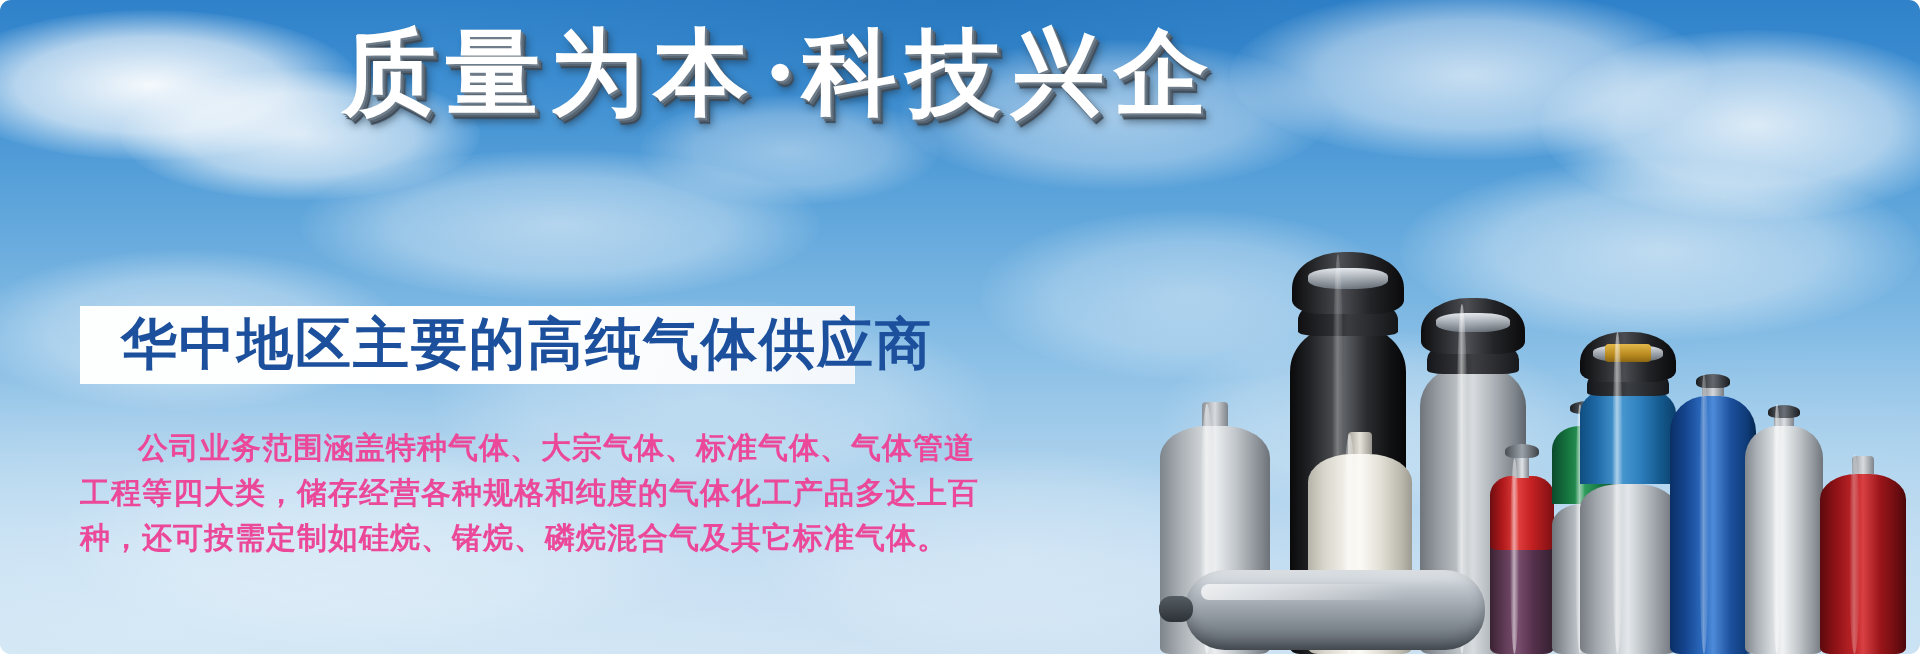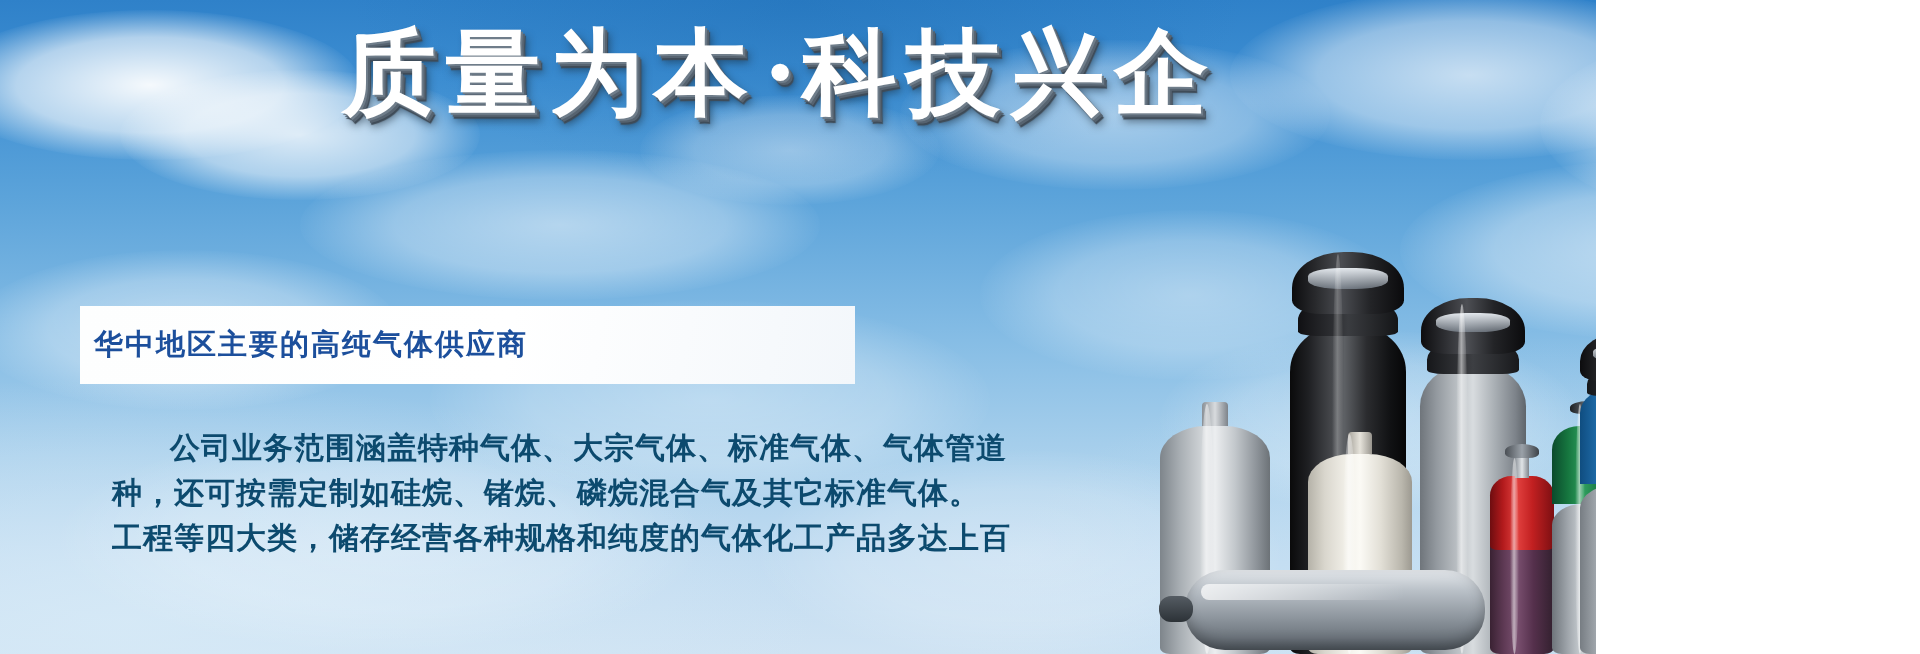--- a/index.html
+++ b/index.html
@@ -2,24 +2,25 @@
 <html><head>
 <meta charset="utf-8">
 <style>
   html, body {
     margin: 0;
     padding: 0;
     background: #ffffff;
   }
   #banner {
     position: relative;
-    width: 1596px;
+    width: 1920px;
     height: 654px;
     overflow: hidden;
     font-family: "Liberation Sans", sans-serif;
+    border-radius: 11px;
   }
 
   
   .sky {
     position: absolute;
     inset: 0;
     background:
       linear-gradient(to bottom,
         #2f81c9 0%,
         #3d8ed2 12%,
@@ -95,41 +96,40 @@
     top: 306px;
     width: 775px;
     height: 78px;
     background: linear-gradient(100deg, #fdfefe 0%, #ffffff 55%, #f3f7fb 100%);
     display: flex;
     align-items: center;
   }
   .callout-text {
     font-family: "DejaVu Sans", "Liberation Sans", sans-serif;
     font-weight: 700;
-    font-size: 29px;
+    font-size: 56px;
     letter-spacing: 2px;
     color: #1c4f9c;
-    padding-left: 14px;
+    padding-left: 41px;
     white-space: nowrap;
     text-align: center;
   }
 
   
   .body-copy {
     position: absolute;
     left: 80px;
     top: 425px;
     width: 790px;
     font-family: "DejaVu Serif", "Liberation Serif", serif;
     font-weight: 700;
     font-size: 30px;
     line-height: 45px;
-    color: #0c4a6e;
+    color: #ec4899;
     letter-spacing: 1px;
-    margin-left: 32px;
   }
   .body-copy .ln { display: block; white-space: nowrap; }
   .body-copy .ln.indent { padding-left: 58px; }
 
   
   .cyl-stage {
     position: absolute;
     left: 1180px;
     top: 0;
     width: 740px;
@@ -259,22 +259,22 @@
     <div class="headline"><span>质量为本</span><span class="dot">·</span><span>科技兴企</span></div>
   </div>
 
 
   <div class="callout">
     <div class="callout-text">华中地区主要的高纯气体供应商</div>
   </div>
 
   <div class="body-copy">
     <span class="ln indent">公司业务范围涵盖特种气体、大宗气体、标准气体、气体管道</span>
+    <span class="ln">工程等四大类，储存经营各种规格和纯度的气体化工产品多达上百</span>
     <span class="ln">种，还可按需定制如硅烷、锗烷、磷烷混合气及其它标准气体。</span>
-    <span class="ln">工程等四大类，储存经营各种规格和纯度的气体化工产品多达上百</span>
   </div>
 
   <div class="ground-shadow"></div>
   <div class="cyl-stage">
 
     <div class="cyl" style="left:-20px; width:110px; height:250px;">
       <div class="body-tube" style="height:228px; background:linear-gradient(90deg,#7e858b 0%,#a8aeb3 18%,#d3d7da 40%,#eceef0 50%,#c3c8cc 68%,#8d9399 88%,#6c7277 100%);"></div>
       <div class="neck" style="bottom:228px; width:26px; height:24px; background:linear-gradient(90deg,#8a9096,#d8dbde,#7d838a);"></div>
       <div class="gloss" style="left:36%; width:14px;"></div>
     </div>

